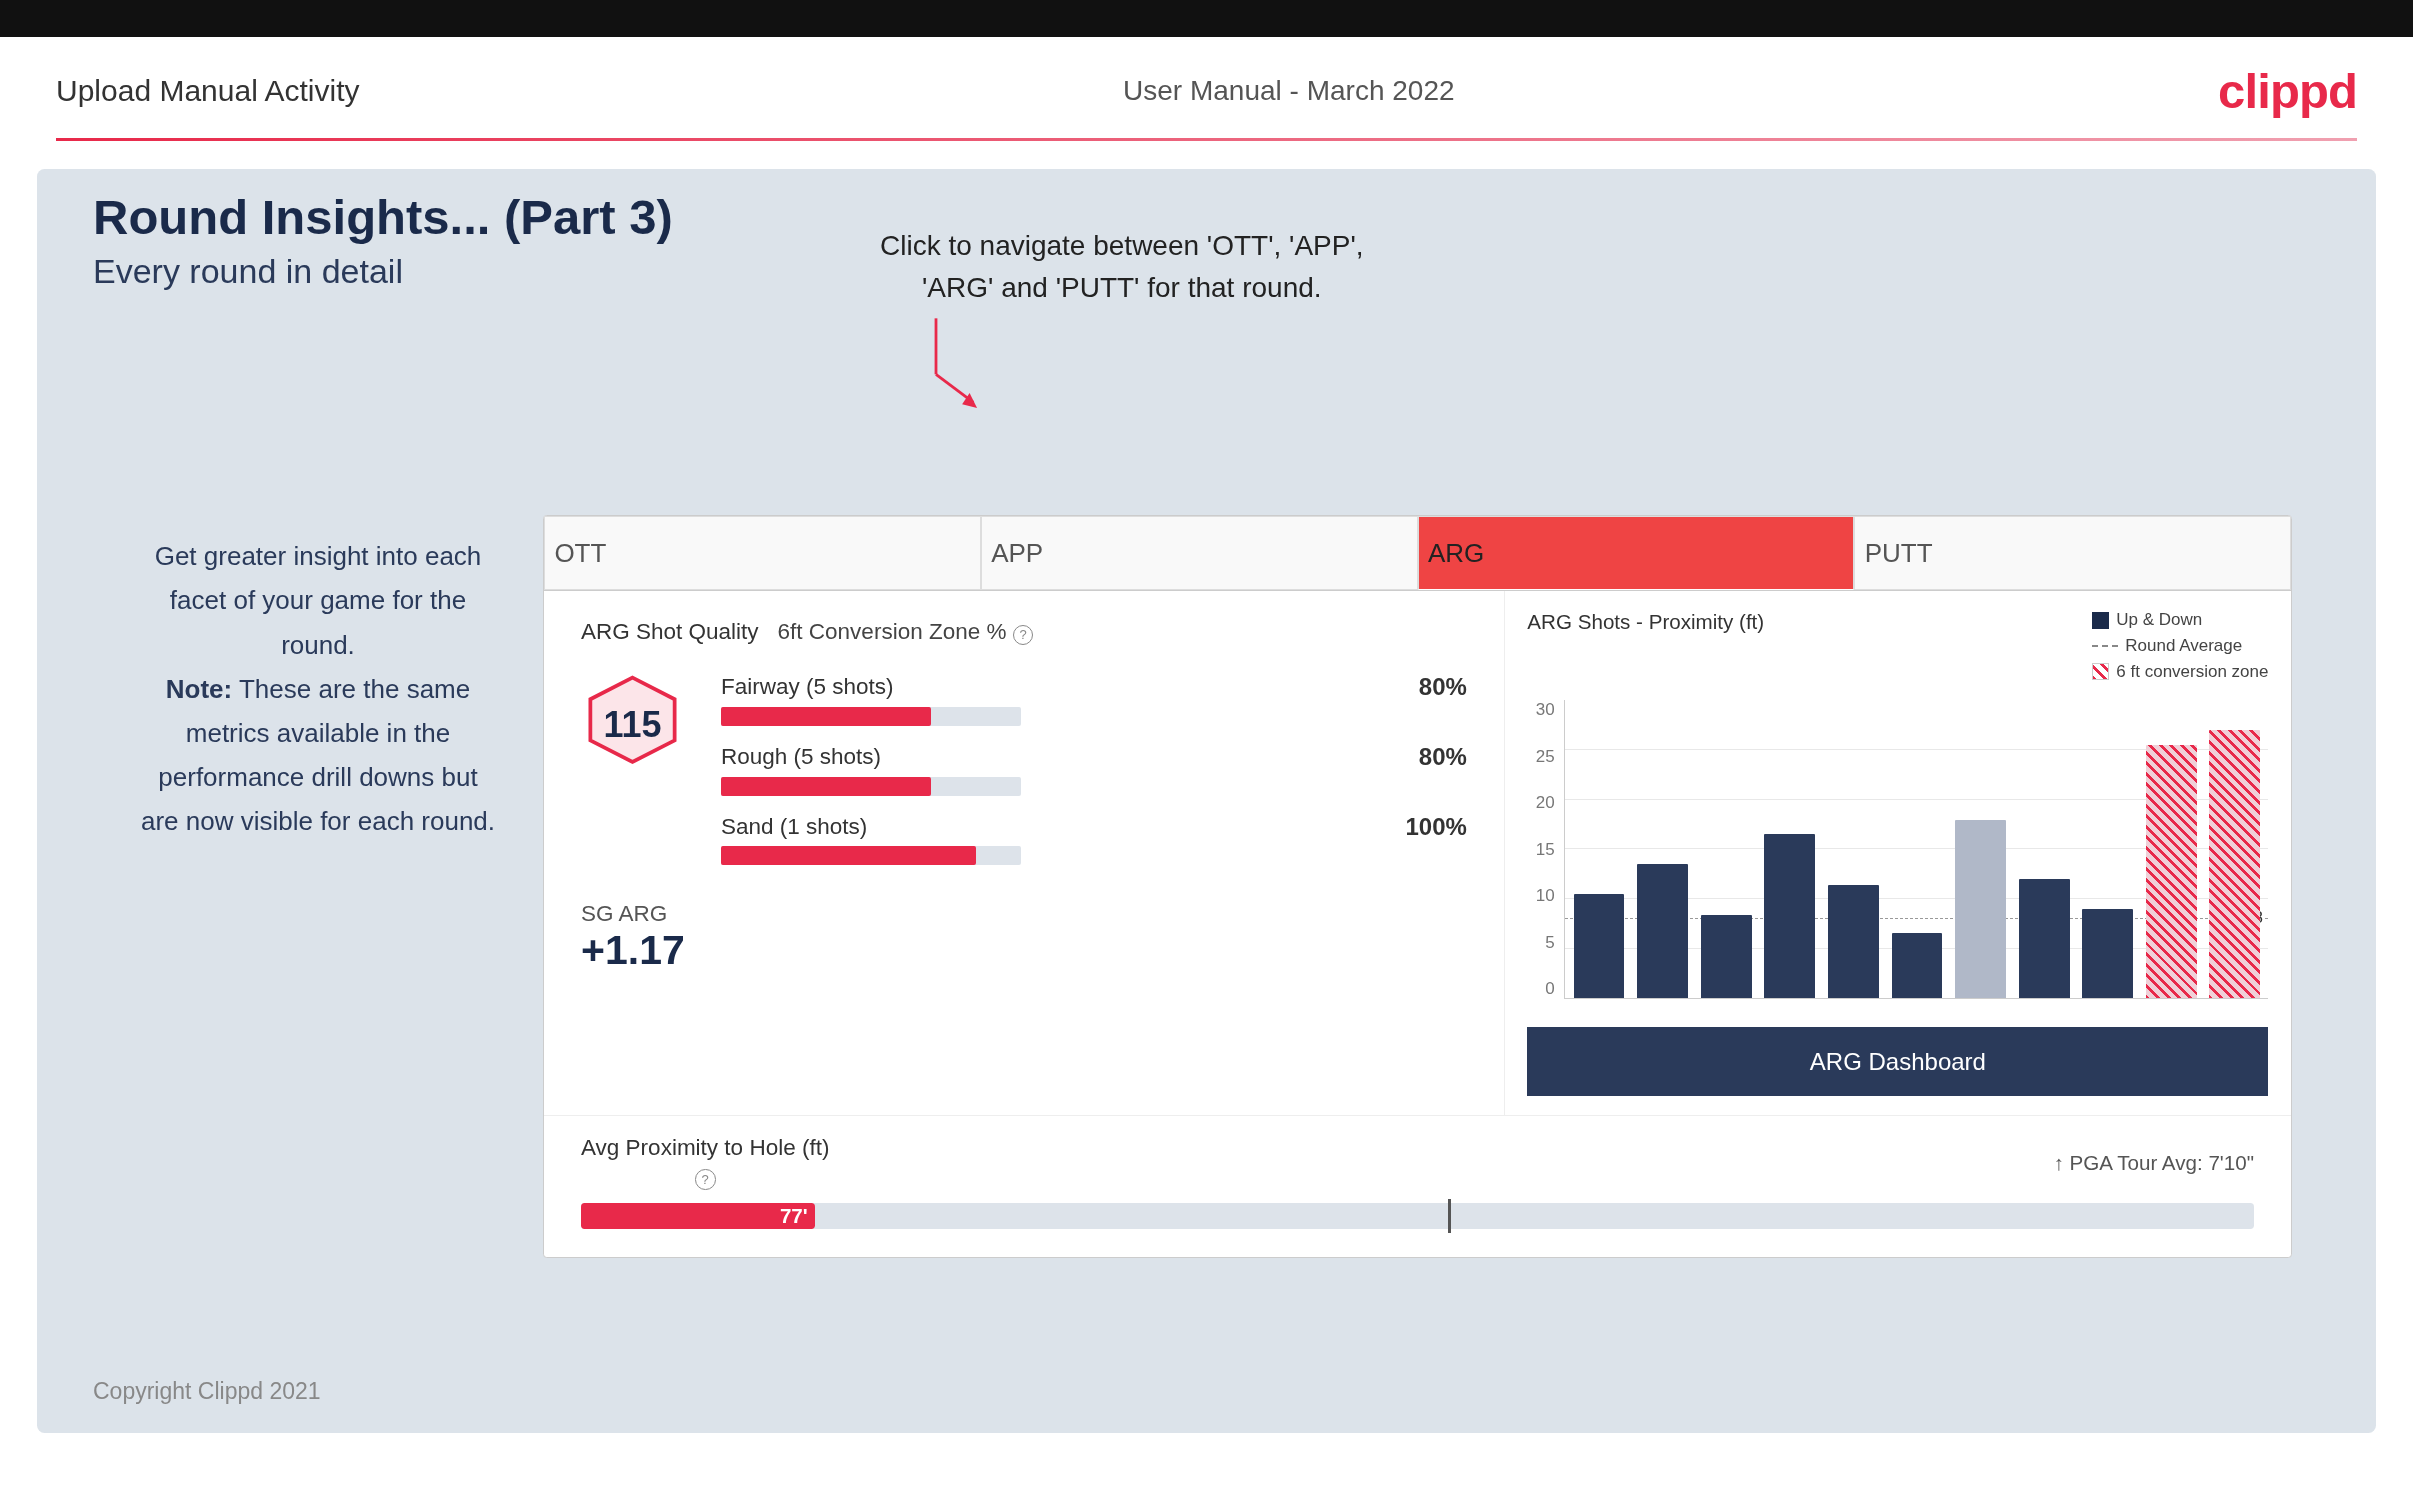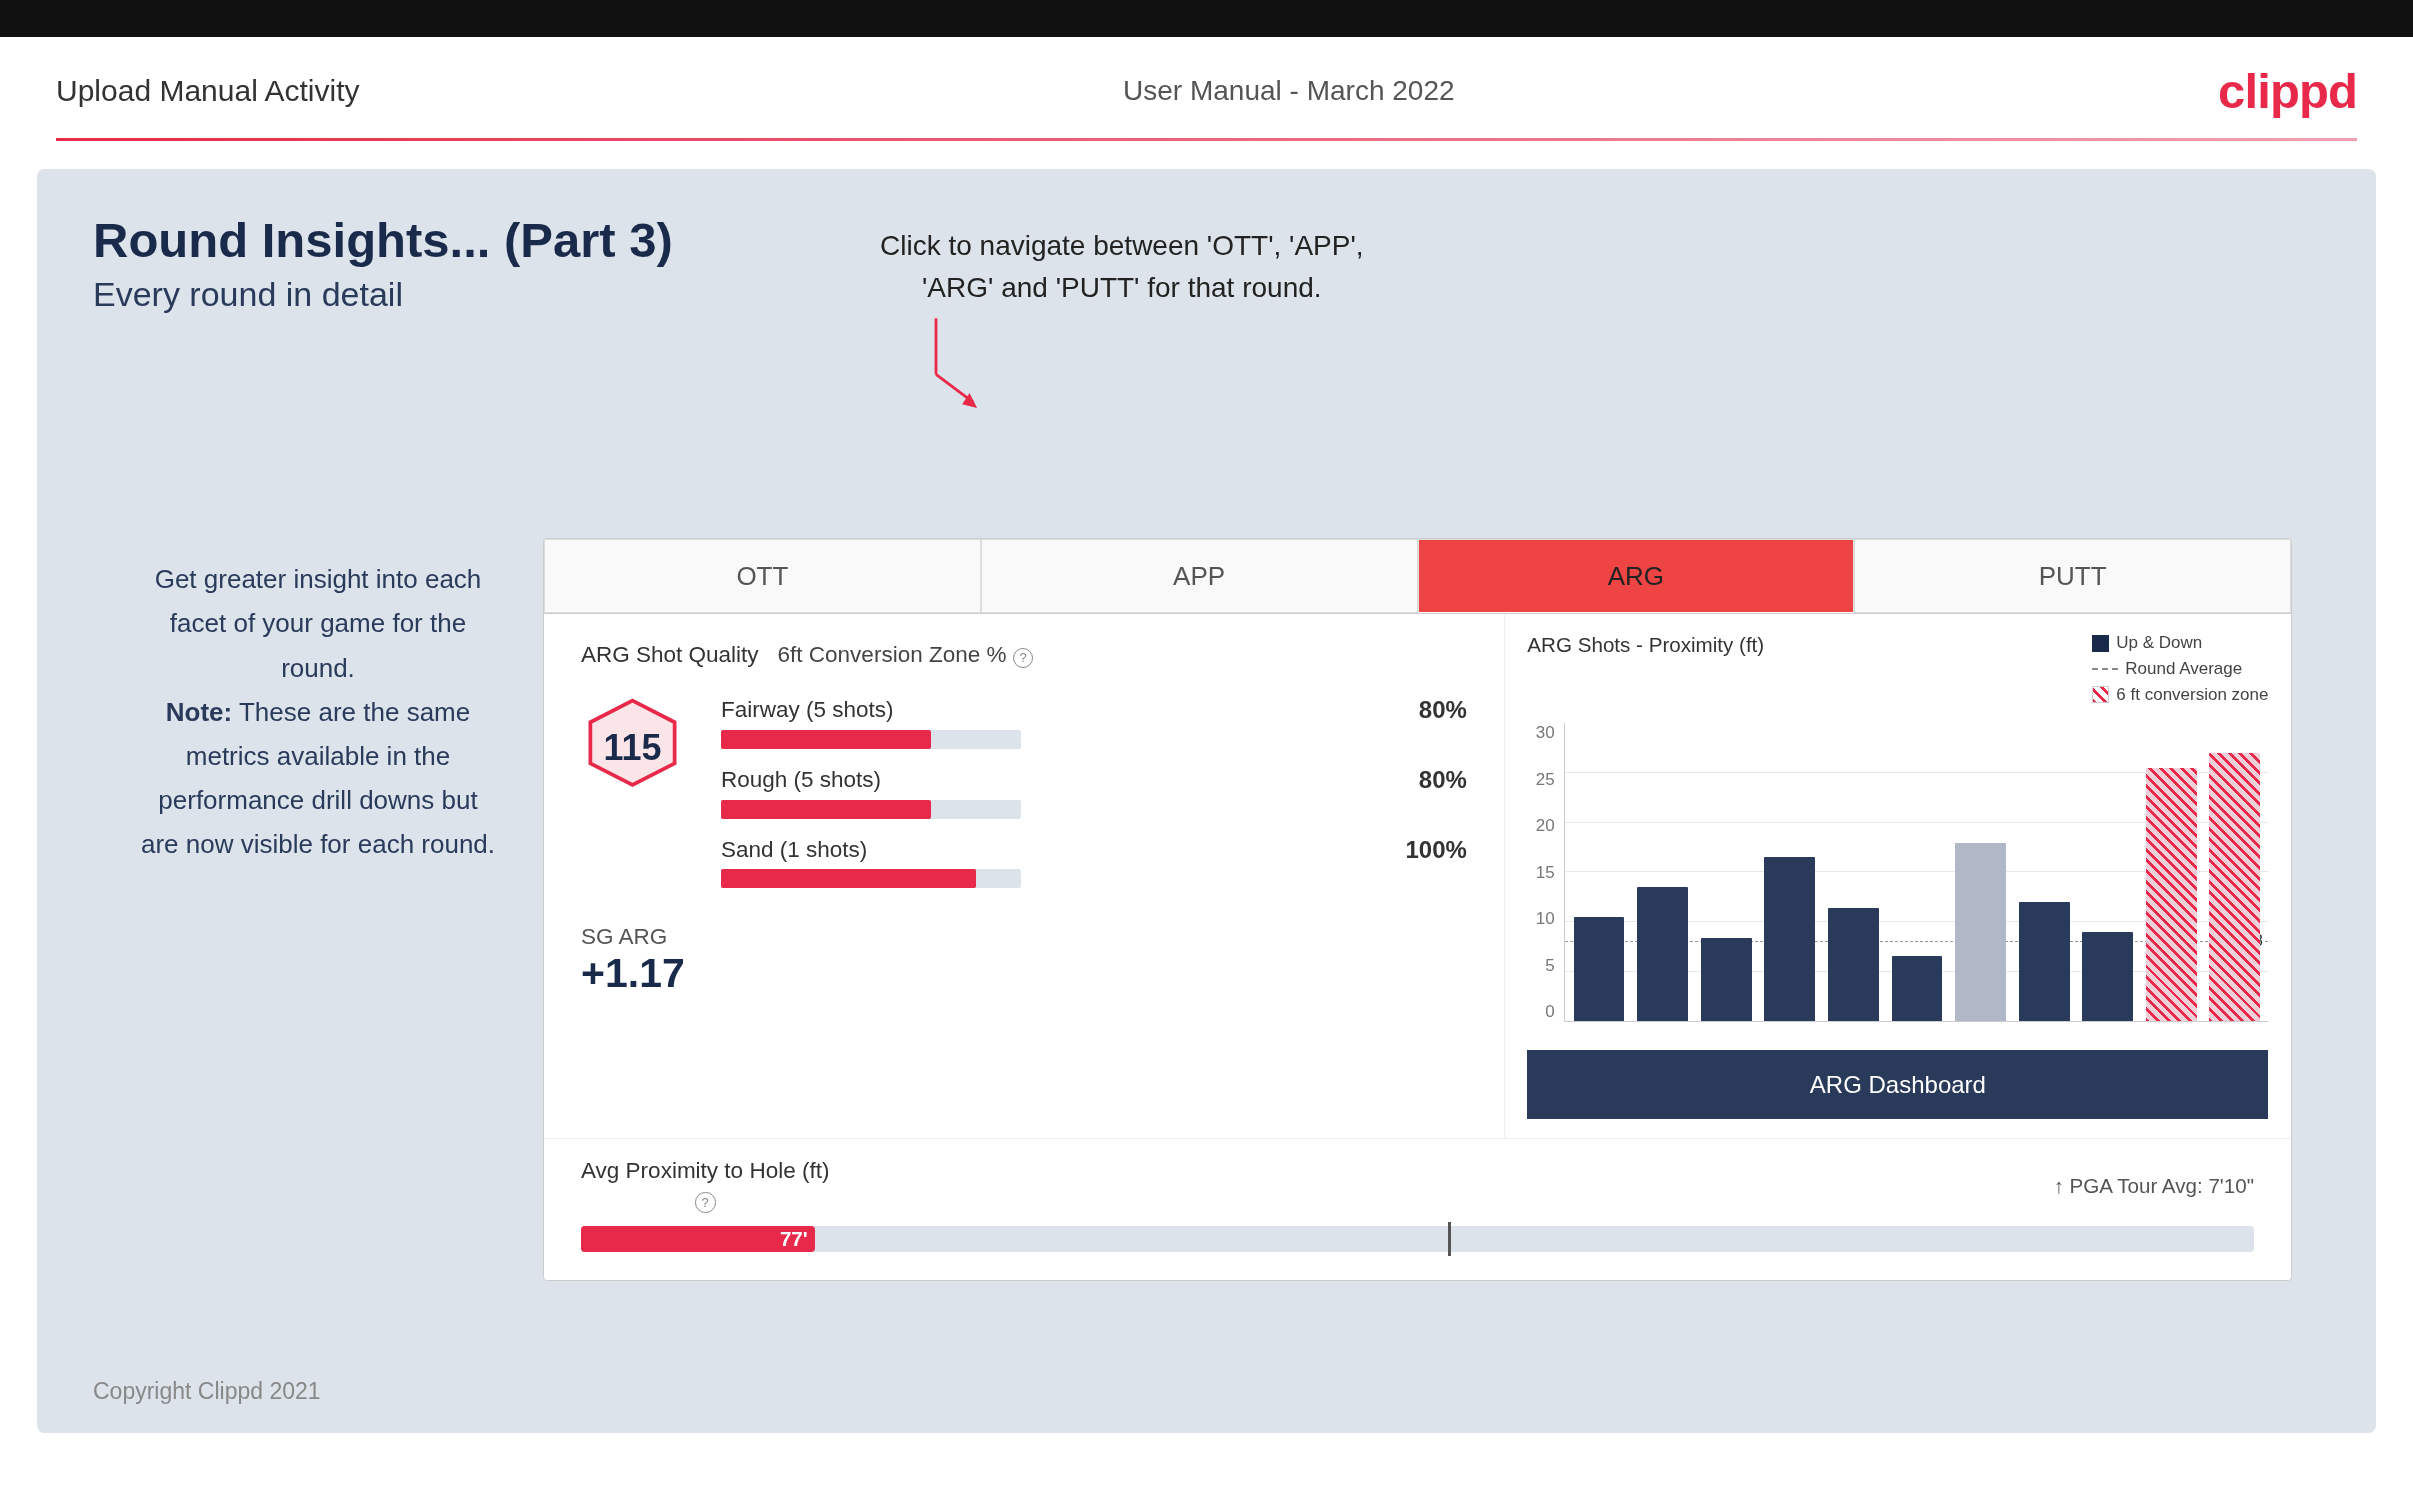--- a/index.html
+++ b/index.html
@@ -45,21 +45,21 @@
       height: 2.8px;
       background: linear-gradient(to right, #e8294a, #f0a0b0);
       margin: 0 56px;
     }
 
     
     .main-content {
       background: #dce3ea;
       margin: 28px 37px;
       border-radius: 7.5px;
-      padding: 43px 56px 56px 56px;
+      padding: 20px 56px 56px 56px;
       min-height: 1264px;
       position: relative;
     }
 
     .section-title {
       font-size: 49px;
       font-weight: 700;
       color: #1a2a4a;
       margin-bottom: 7.5px;
     }
@@ -102,21 +102,20 @@
     }
 
     
     .tabs {
       display: flex;
       border-bottom: 0.9px solid #ccc;
     }
     .tab {
       flex: 1;
       padding: 20.6px 9.4px;
-      text-align: center;
       font-size: 26px;
       color: #555;
       cursor: pointer;
       border: 0.9px solid #ddd;
       background: #f9f9f9;
     }
     .tab.active {
       background: #ef4444;
       color: #222;
       font-weight: 500;

